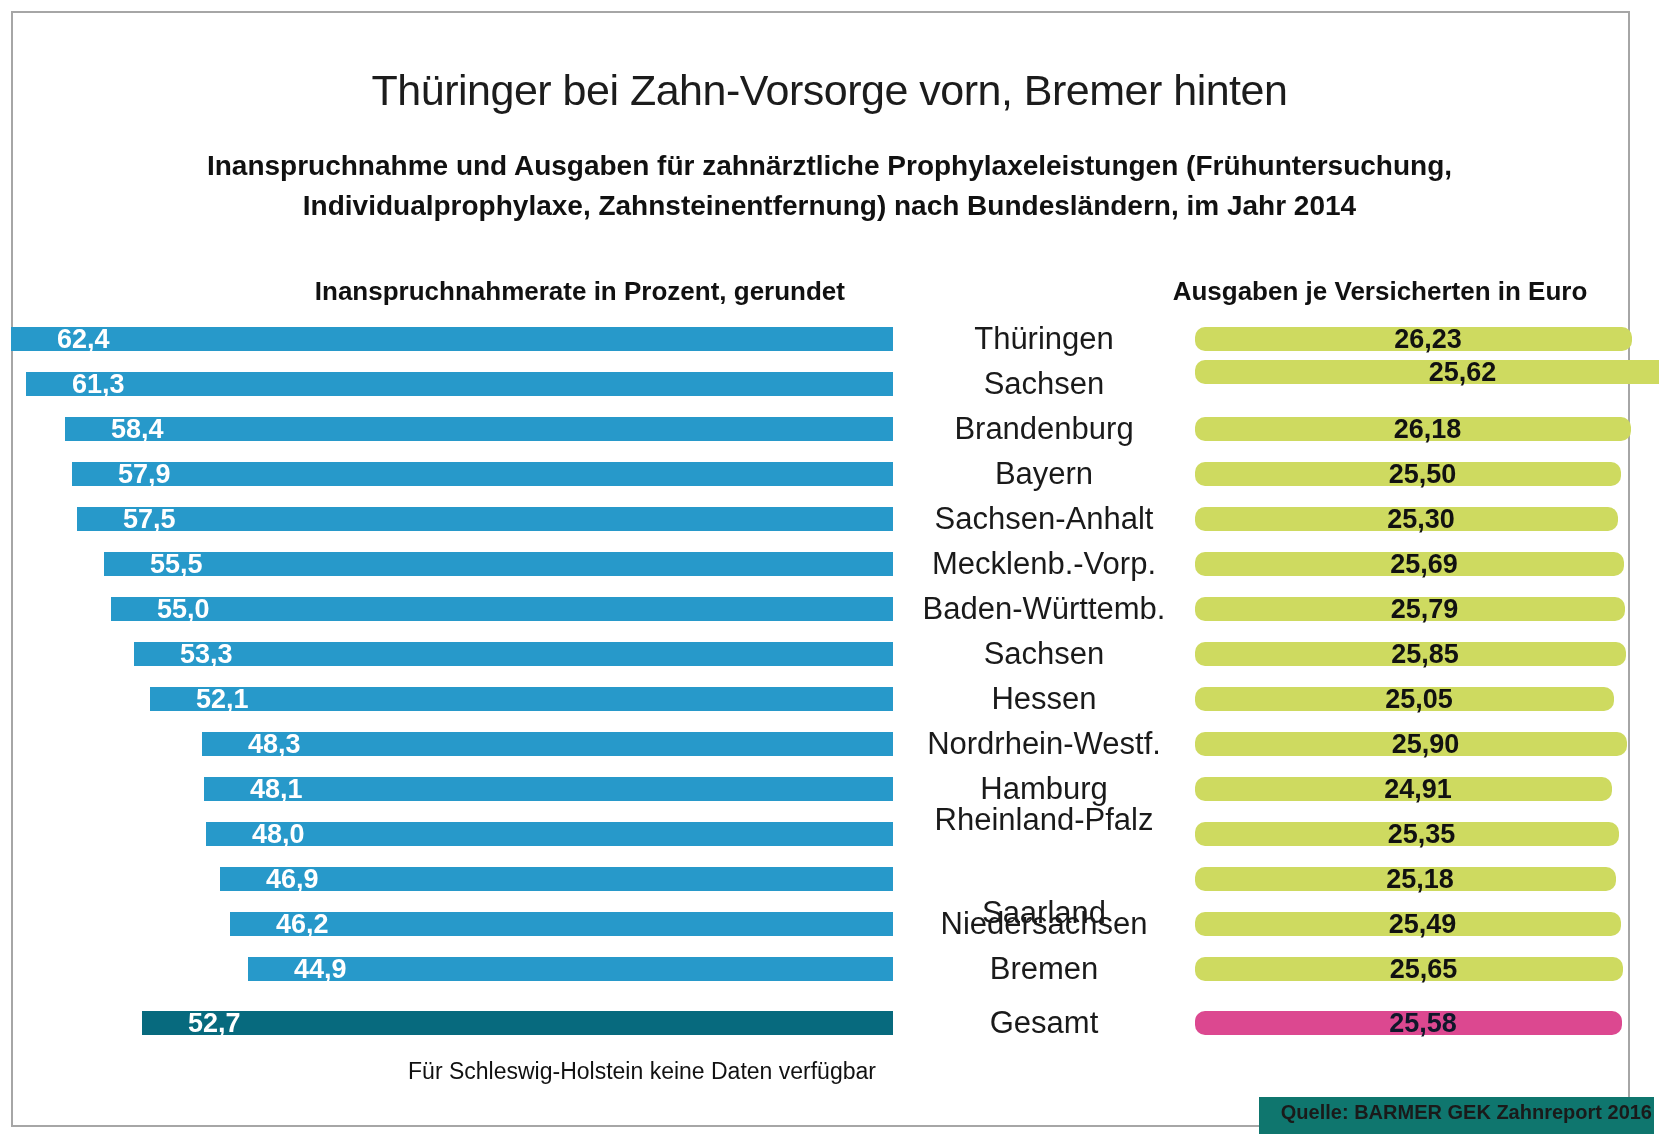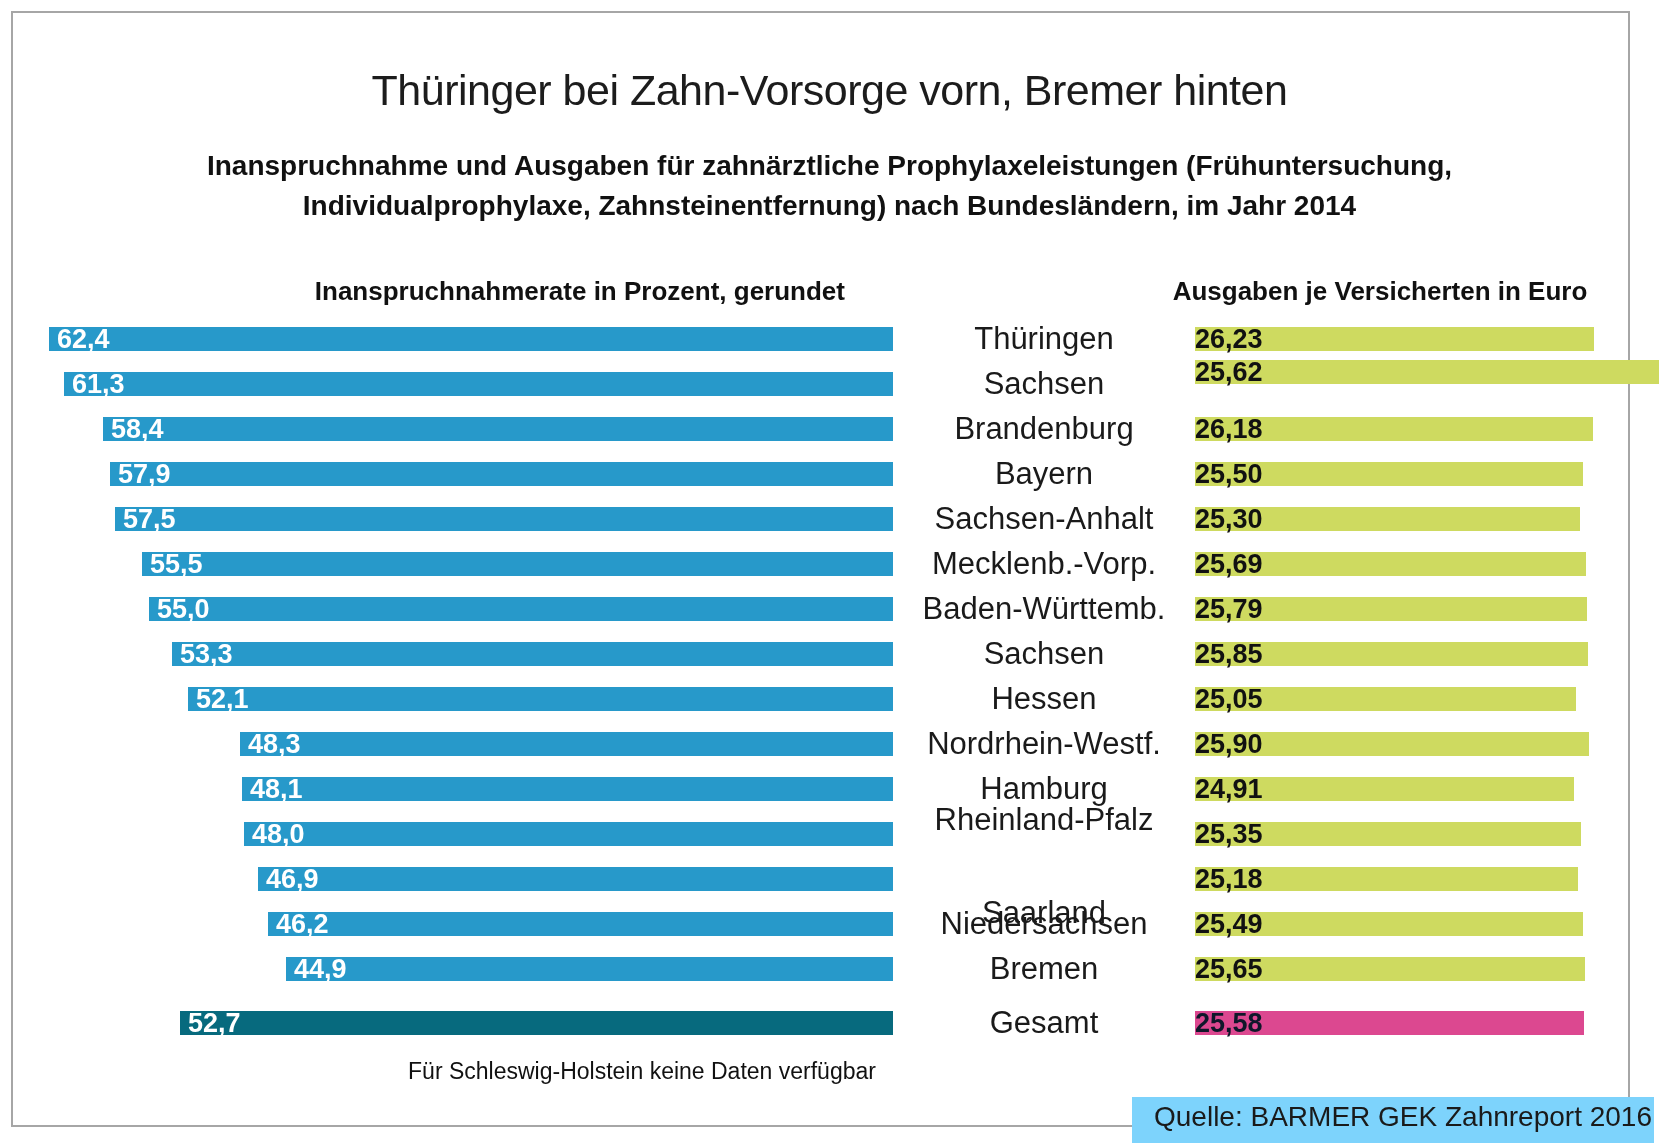--- a/index.html
+++ b/index.html
@@ -28,60 +28,61 @@
     font-size:28px;font-weight:700;line-height:40px;color:#111;
   }
   .col-header{
     position:absolute;top:276px;
     font-size:26px;font-weight:700;color:#111;
     white-space:nowrap;
   }
   #left-header{right:814px;}
   #right-header{left:1130px;width:500px;text-align:center;}
   .bar{
-    position:absolute;height:24px;
+    position:absolute;height:24px;padding-left:38px;
   }
   .bar-left{
     right:766px;               
     background:#2799CA;
     display:flex;align-items:center;justify-content:flex-start;
   }
   .bar-left .val{
     color:#ffffff;font-size:27px;font-weight:700;line-height:24px;
     padding-left:8px;white-space:nowrap;
   }
   .bar-left.total{background:#076A7E;}
   .bar-right{
     left:1195px;
     background:#CEDA60;
-    display:flex;align-items:center;justify-content:flex-start;
+    display:flex;align-items:center;justify-content:center;border-radius:10px;
   }
   .bar-right .val{
     color:#111;font-size:27px;font-weight:700;line-height:24px;
     padding-right:9px;white-space:nowrap;
   }
   .bar-right.total{background:#DC4890;}
   .bar-right.total .val{color:#0f172a;}
   .state-label{
     position:absolute;left:893px;width:302px;
     text-align:center;
     font-size:31px;font-weight:400;color:#1a1a1a;line-height:24px;
     white-space:nowrap;
   }
   #note{
     position:absolute;top:1058px;left:0;width:1284px;
     text-align:center;
     font-size:23px;color:#111;
   }
   #source{
     position:absolute;top:1097px;right:5px;
-    background:#7dd3fc;
+    background:#0f766e;
     padding:4px 2px 10px 22px;
-    font-size:28px;color:#1a1a1a;
+    font-size:20px;color:#1a1a1a;
     white-space:nowrap;
+    font-weight:bold;
   }
 </style>
 </head>
 <body>
 
 <div id="canvas">
   <div id="frame"></div>
 
   <div id="title">Thüringer bei Zahn-Vorsorge vorn, Bremer hinten</div>
 

